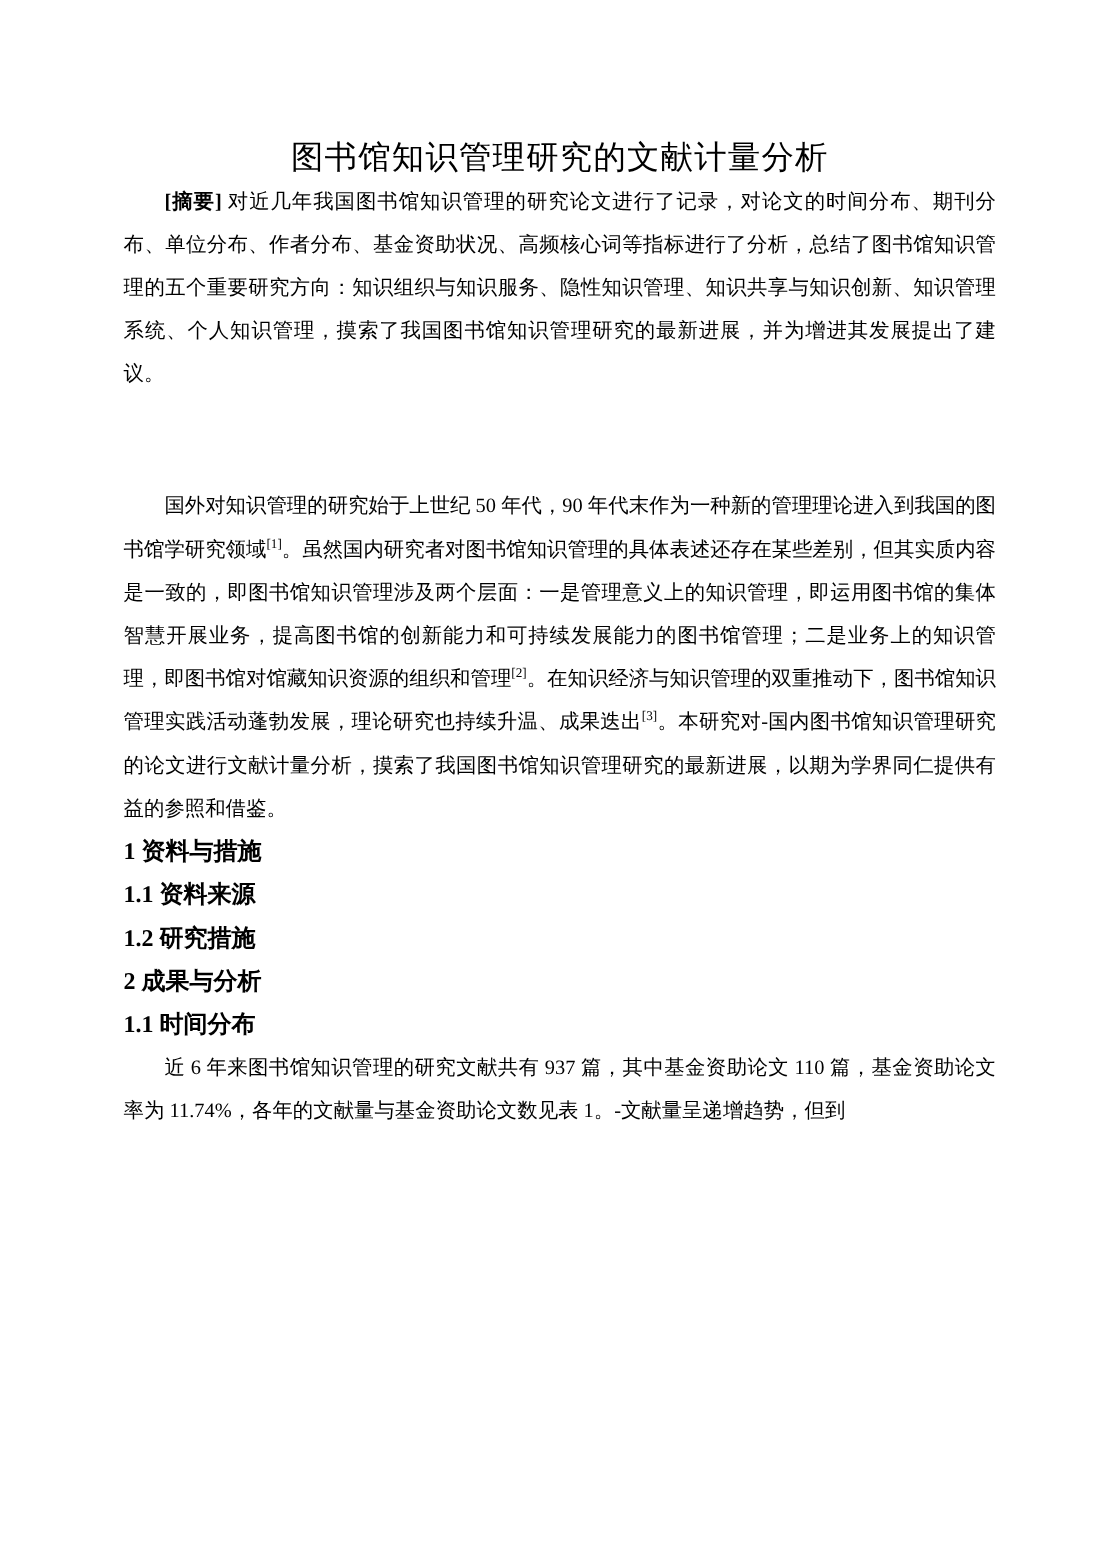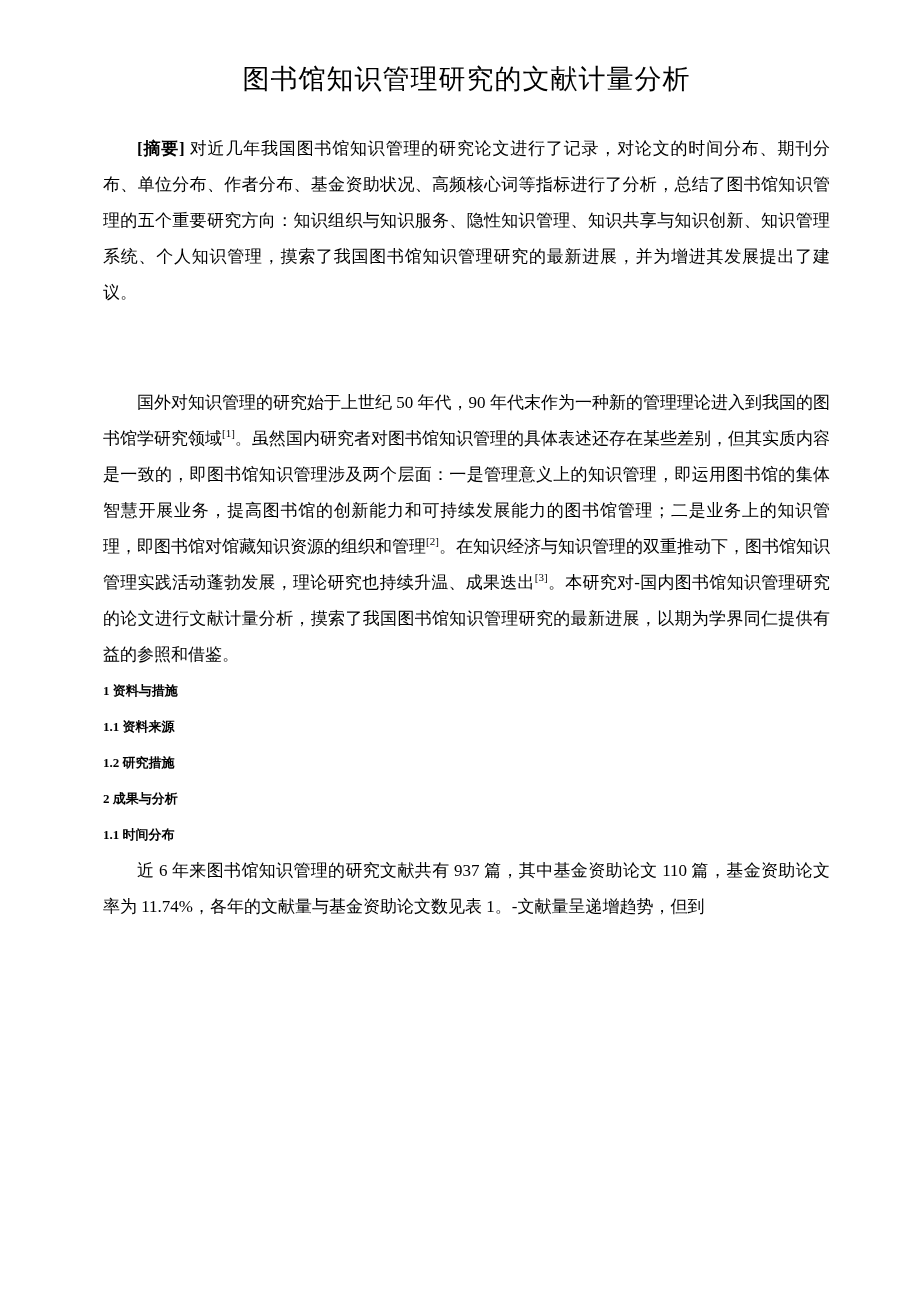--- a/index.html
+++ b/index.html
@@ -6,21 +6,21 @@
     margin: 0;
     padding: 0;
     background: #ffffff;
   }
   .page {
     position: relative;
     width: 920px;
     height: 1302px;
     box-sizing: border-box;
     background: #ffffff;
-    padding: 60px 90px 0 103px;
+    padding: 112px 90px 0 103px;
     font-family: "Liberation Serif", "DejaVu Serif", serif;
     color: #000000;
     overflow: hidden;
   }
   .doc-title {
     margin: 0;
     font-size: 27px;
     font-weight: 400;
     line-height: 38px;
     text-align: center;
@@ -28,25 +28,25 @@
     white-space: nowrap;
   }
   .para {
     margin: 0;
     font-size: 17px;
     line-height: 36px;
     text-align: justify;
     text-indent: 34px;
     word-break: break-all;
   }
-  .abstract-para { margin-top: 33px; }
+  .abstract-para { }
   .intro-para   { margin-top: 74px; }
   .heading {
     margin: 0;
-    font-size: 13px;
+    font-size: 20px;
     font-weight: 700;
     line-height: 36px;
     text-align: left;
   }
   .abstract-label { font-weight: 700; }
   sup.ref {
     font-size: 11px;
     line-height: 0;
     vertical-align: super;
     letter-spacing: 0;

